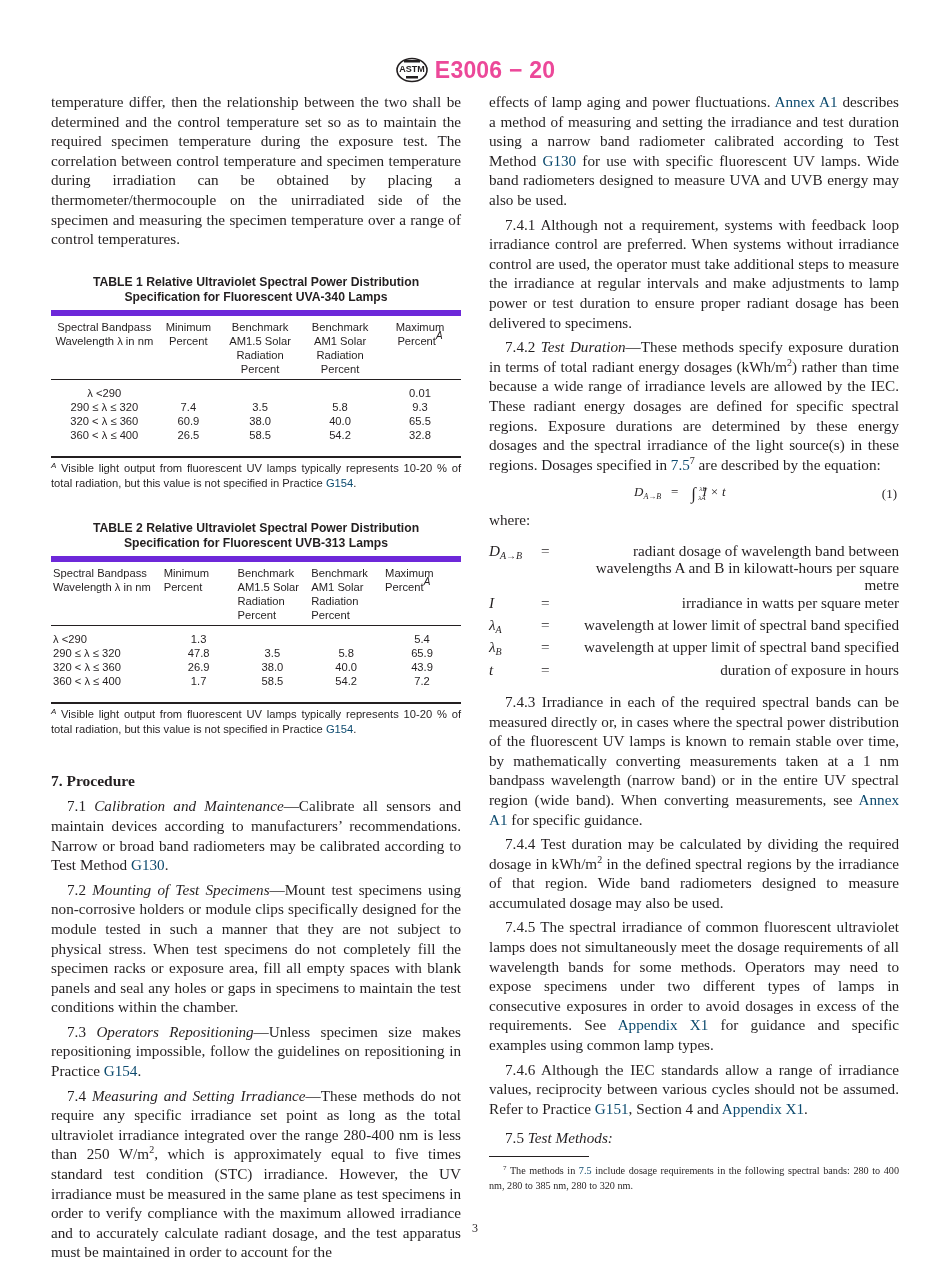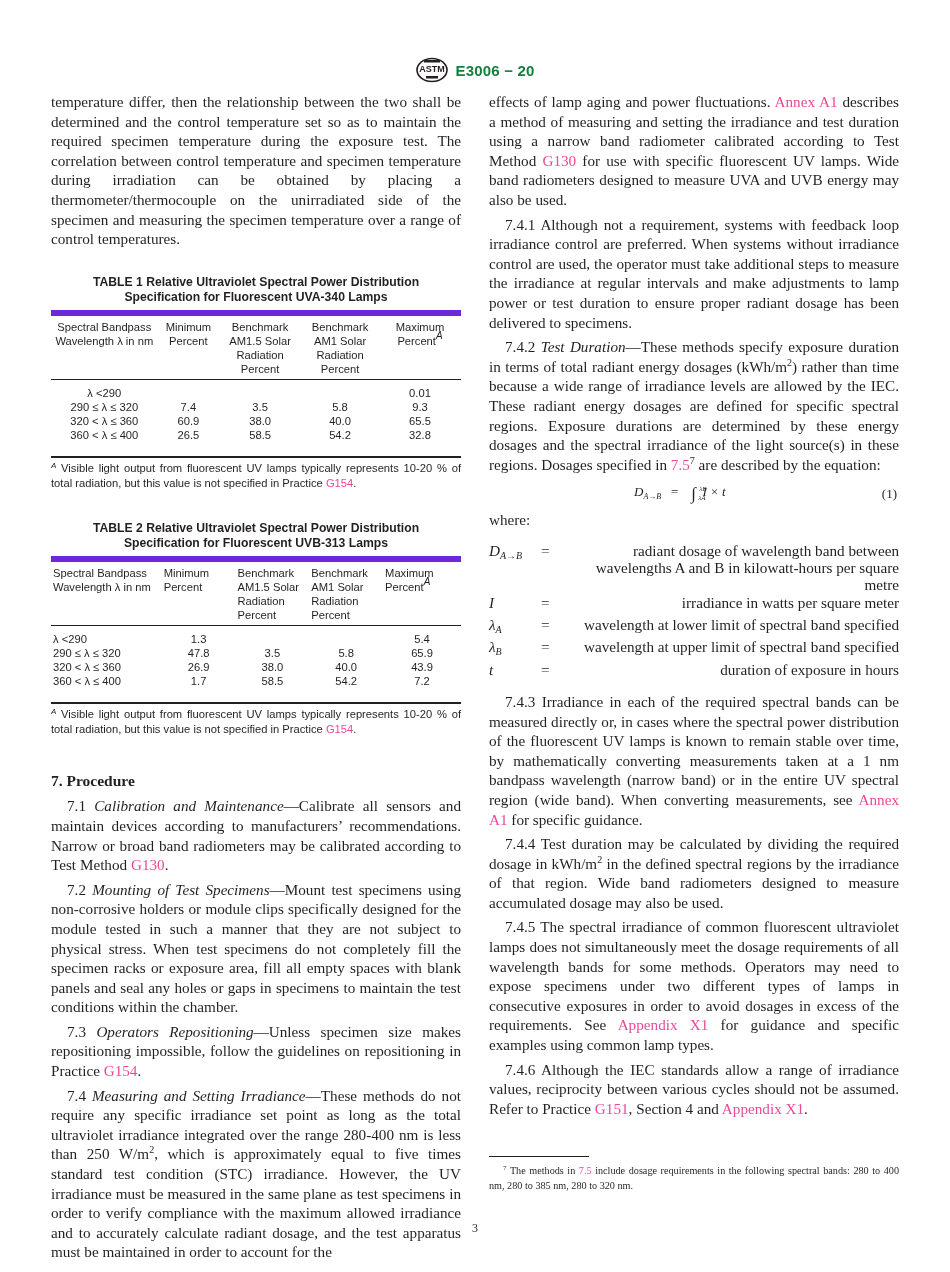--- a/index.html
+++ b/index.html
@@ -1,30 +1,30 @@
 <!DOCTYPE html>
 <html><head>
 <meta charset="utf-8">
 <style>
   html, body { margin: 0; padding: 0; background: #ffffff; }
   body { width: 950px; height: 1272px; position: relative; overflow: hidden; color: #231f20; }
   .page { position: absolute; left: 0; top: 0; width: 950px; height: 996px; }
 
   .header { position: absolute; top: 56px; left: 0; width: 950px; height: 28px; display: flex; justify-content: center; align-items: center; }
   .logo { width: 34px; height: 26px; margin-right: 6px; }
-  .doc-id { font-family: "Liberation Sans", sans-serif; font-weight: bold; font-size: 15px; color: #15803d; letter-spacing: 0.2px; }
+  .doc-id { font-family: "Liberation Sans", sans-serif; font-weight: bold; font-size: 23px; color: #ec4899; letter-spacing: 0.2px; }
 
   .col { position: absolute; top: 92px; font-family: "Liberation Serif", serif; font-size: 15.2px; line-height: 19.6px; text-align: justify; }
   .col-left { left: 51px; width: 410px; }
   .col-right { left: 489px; width: 410px; }
 
   p { margin: 0; }
   .para { text-indent: 16px; margin-bottom: 5px; }
   .para.noindent { text-indent: 0; }
-  .link { color: #ec4899; }
+  .link { color: #0c4a6e; }
   em, .it { font-style: italic; }
   sup { font-size: 10px; line-height: 0; vertical-align: 6px; }
 
   .tbl-block { font-family: "Liberation Sans", sans-serif; color: #231f20; }
   .tbl-title { font-weight: bold; font-size: 12.2px; line-height: 15px; text-align: center; margin-bottom: 5px; }
   table.spd { width: 100%; border-collapse: collapse; font-size: 11.2px; line-height: 14px; }
   table.spd thead tr th { font-weight: normal; vertical-align: top; padding: 4px 2px 3px 2px; }
   table.spd thead { border-top: 6px solid #6d28d9; border-bottom: 1px solid #231f20; }
   table.spd tbody { border-bottom: 2px solid #231f20; }
   table.spd tbody td { padding: 0 2px; }
@@ -250,20 +250,23 @@
     </p>
     <p class="para">
       <span>7.4.4 Test duration may be calculated by dividing the required dosage in kWh/m</span><sup>2</sup><span> in the defined spectral regions by the irradiance of that region. Wide band radiometers designed to measure accumulated dosage may also be used.</span>
     </p>
     <p class="para">
       <span>7.4.5 The spectral irradiance of common fluorescent ultraviolet lamps does not simultaneously meet the dosage requirements of all wavelength bands for some methods. Operators may need to expose specimens under two different types of lamps in consecutive exposures in order to avoid dosages in excess of the requirements. See </span><span class="link">Appendix X1</span><span> for guidance and specific examples using common lamp types.</span>
     </p>
     <p class="para">
       <span>7.4.6 Although the IEC standards allow a range of irradiance values, reciprocity between various cycles should not be assumed. Refer to Practice </span><span class="link">G151</span><span>, Section 4 and </span><span class="link">Appendix X1</span><span>.</span>
     </p>
+    <p class="para" style="margin-top:10px;">
+      <span>7.5 </span><em>Test Methods:</em>
+    </p>
   </div>
 
   <div class="footnote-rule"></div>
   <div class="footnote">
     <sup>7</sup><span> The methods in </span><span class="link">7.5</span><span> include dosage requirements in the following spectral bands: 280 to 400 nm, 280 to 385 nm, 280 to 320 nm.</span>
   </div>
 
   <div class="page-number">3</div>
 </div>
 

